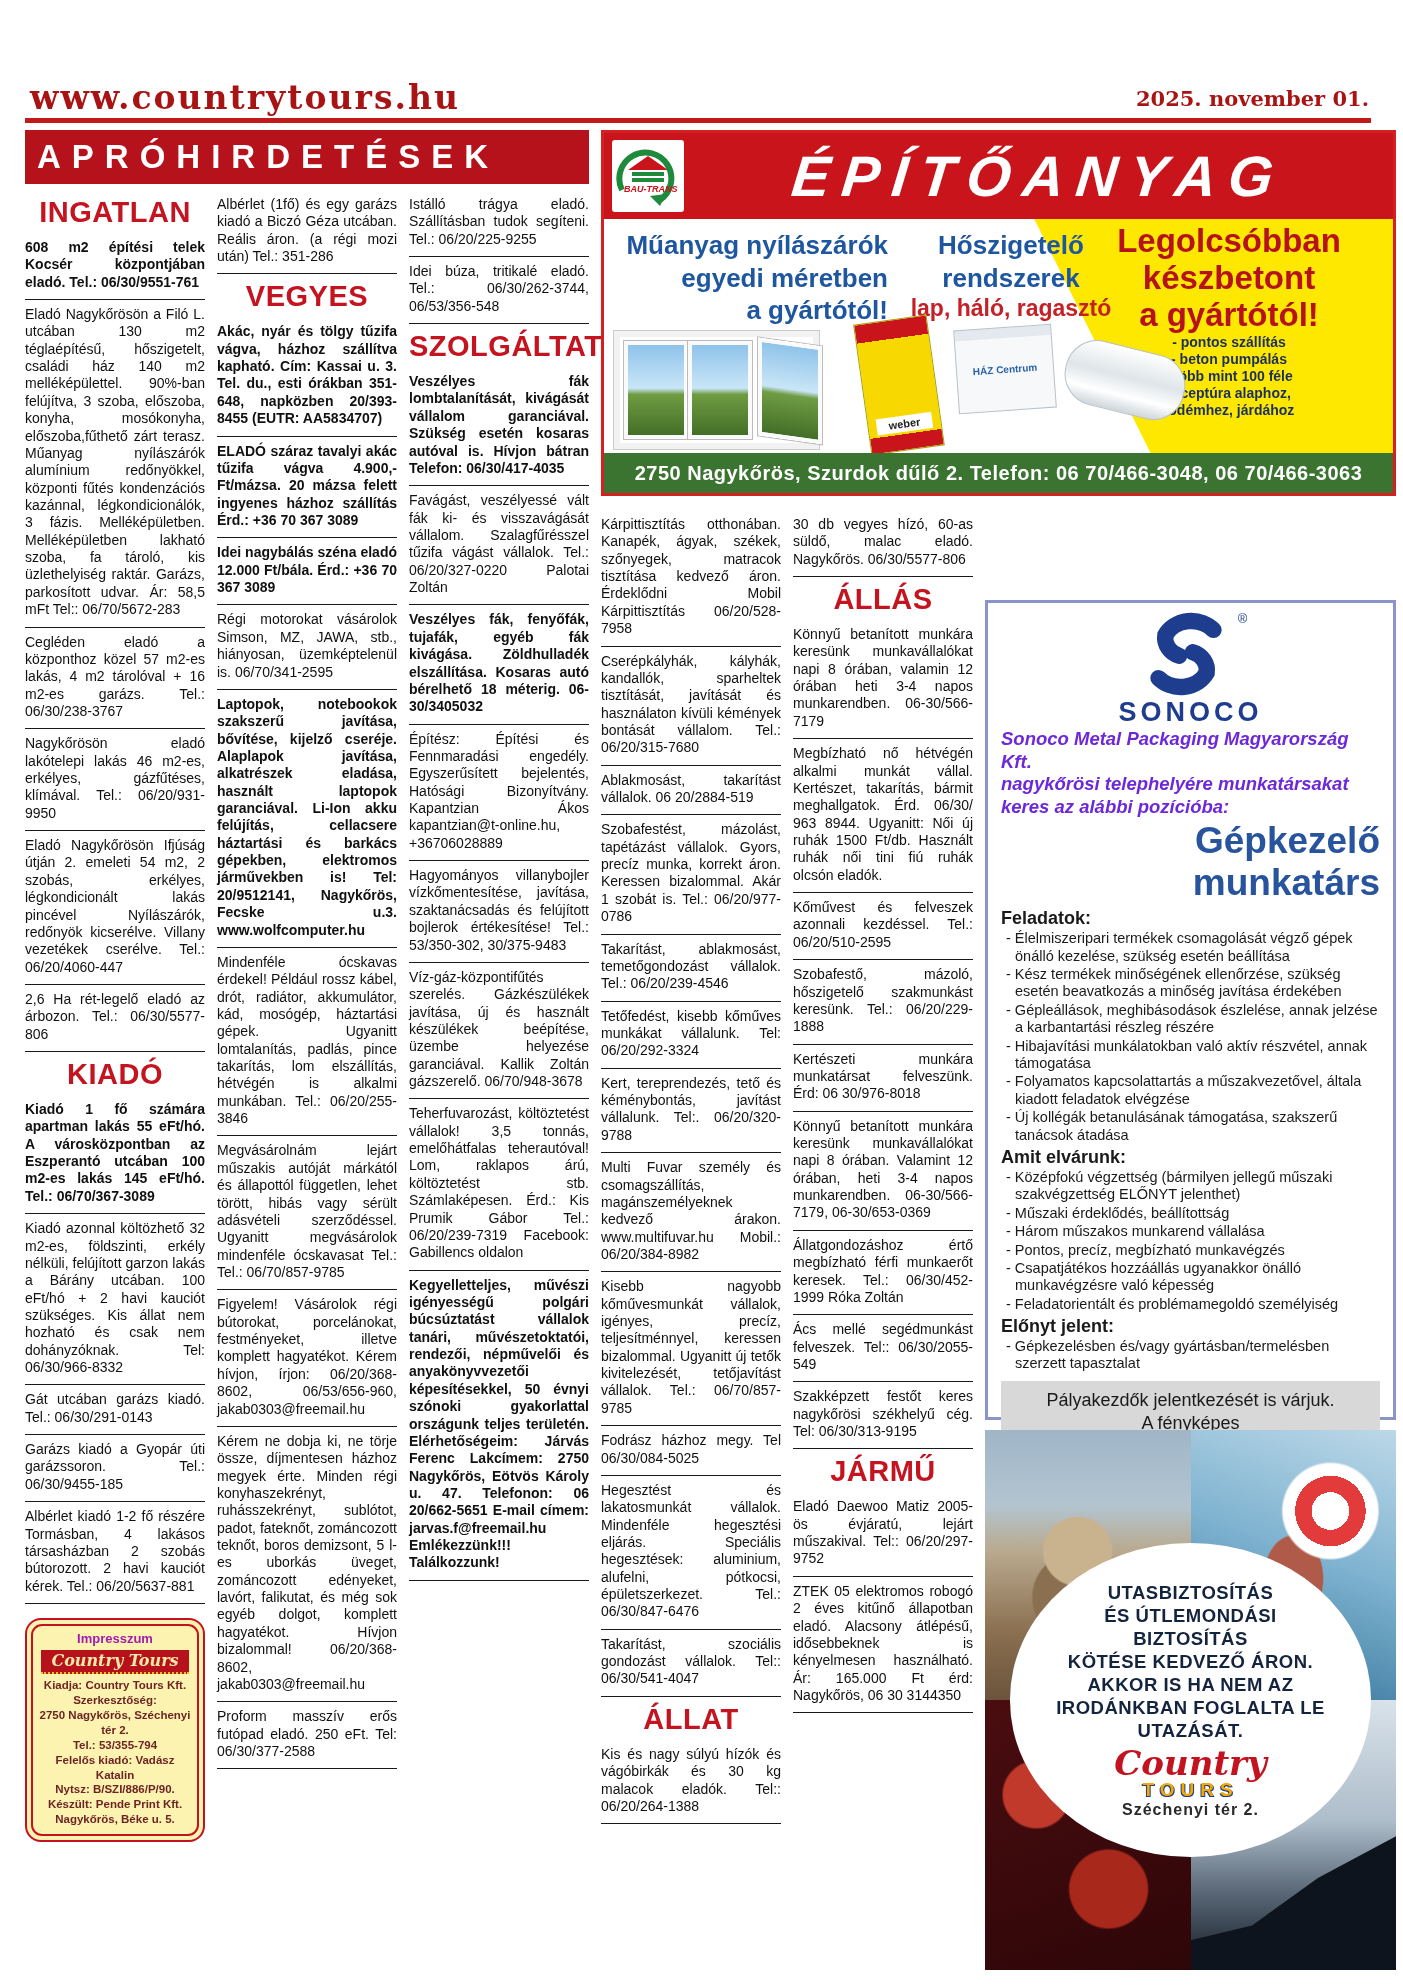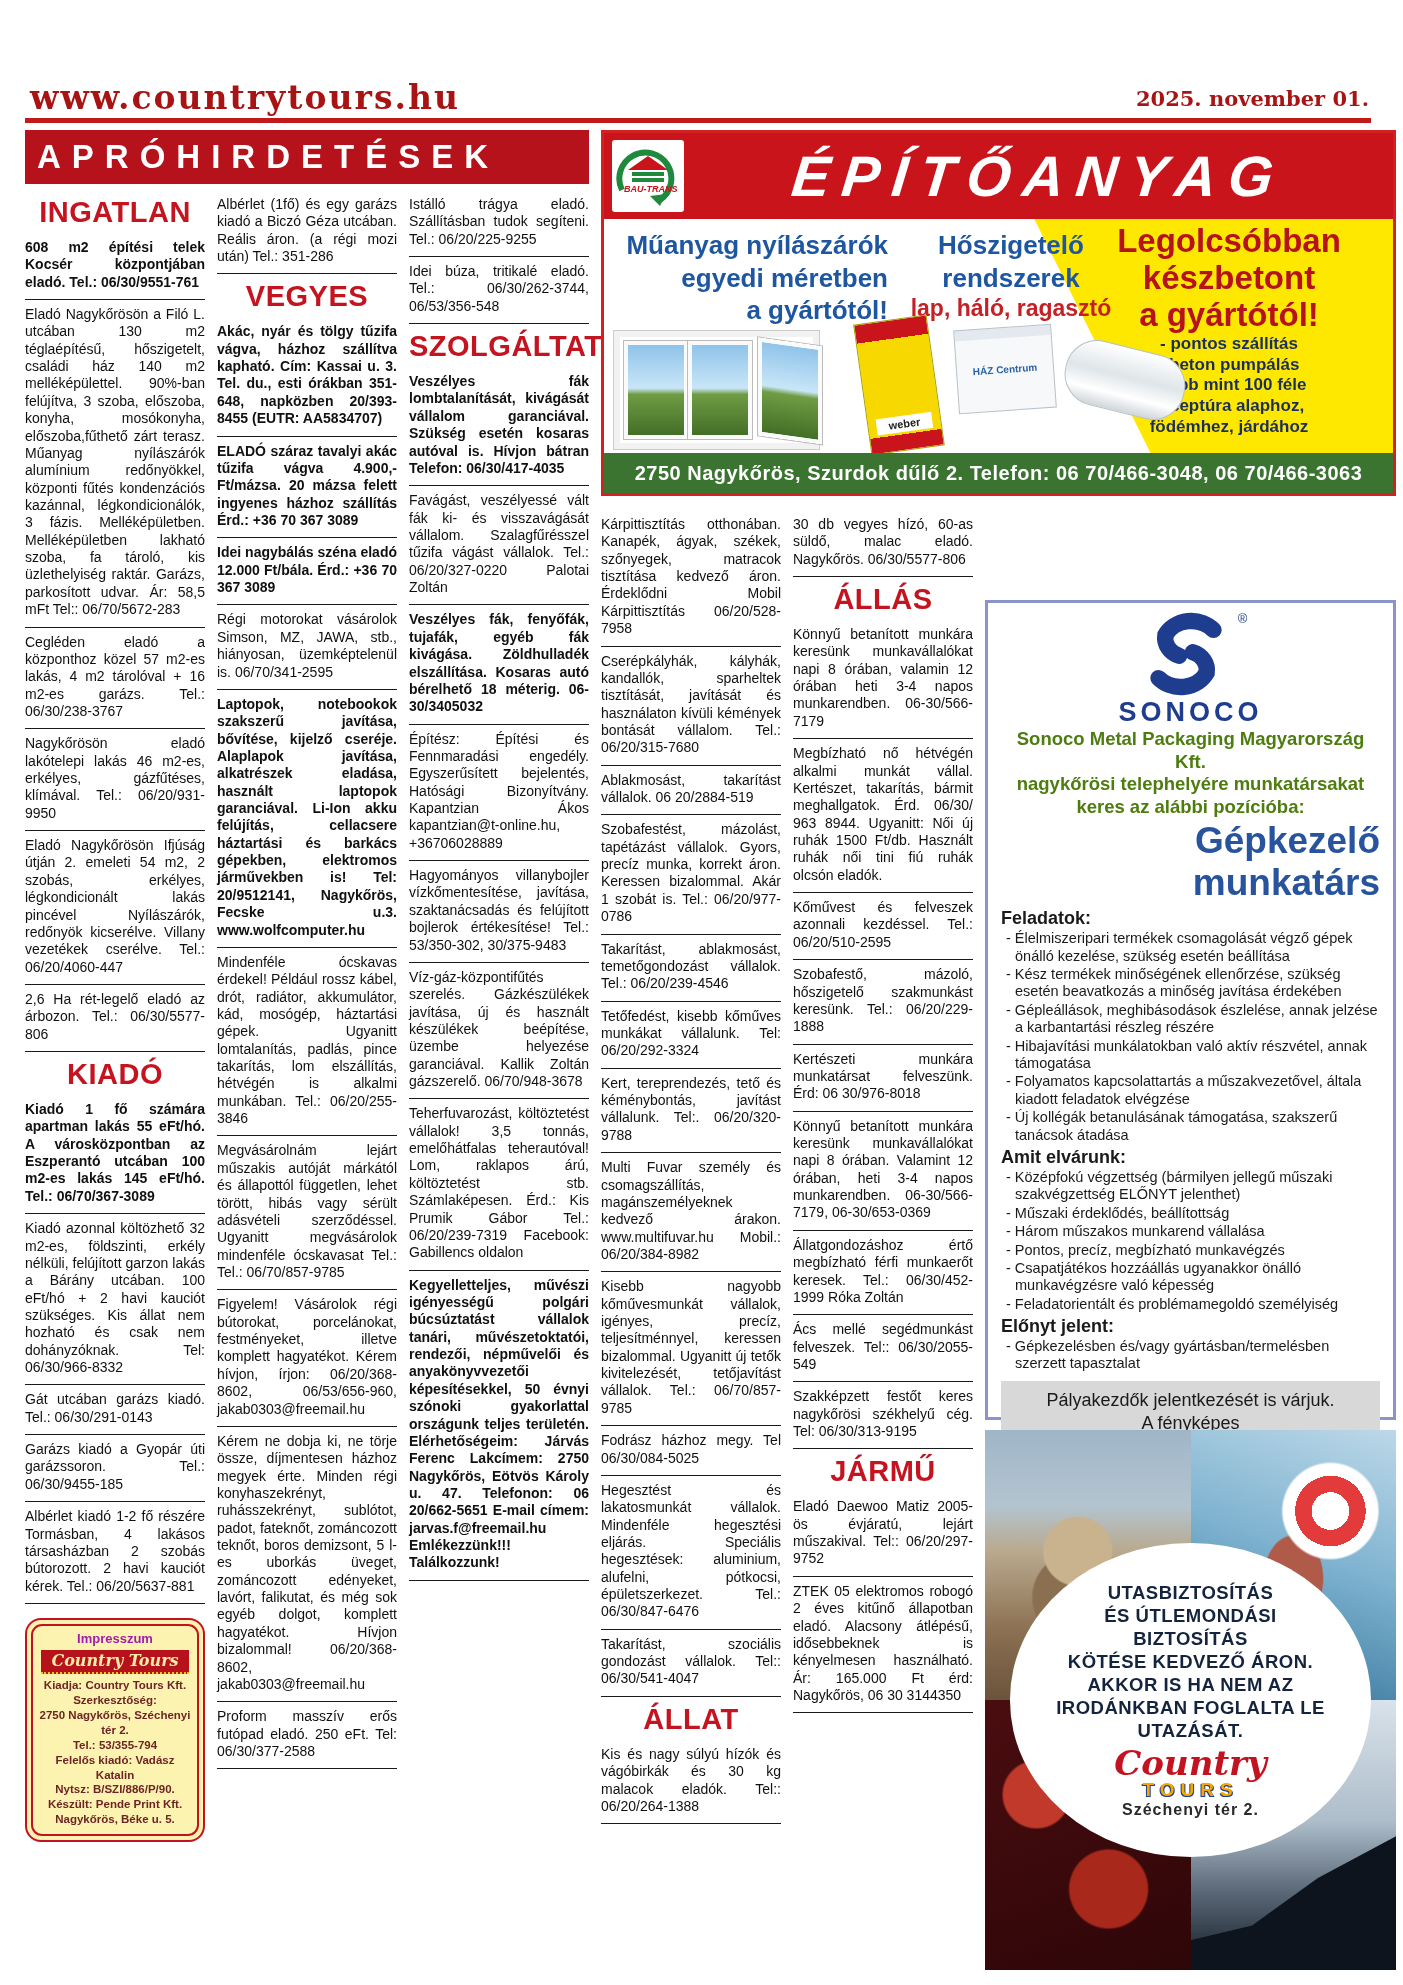--- a/index.html
+++ b/index.html
@@ -46,21 +46,21 @@
   .ab-body{position:relative;height:237px;background:#ffffff;overflow:hidden;}
   .ab-yellow{position:absolute;left:415px;top:0;width:380px;height:100%;background:#ffe800;
              clip-path:polygon(4% 0,100% 0,100% 100%,35% 100%);}
   .ab-left{position:absolute;left:12px;top:10px;width:272px;text-align:right;
            color:#1e56a0;font-weight:bold;font-size:26px;line-height:1.25;}
   .ab-mid{position:absolute;left:292px;top:10px;width:230px;text-align:center;
           color:#1e56a0;font-weight:bold;font-size:26px;line-height:1.25;}
   .ab-mid .red{color:#c42127;font-size:23px;}
   .ab-promo{position:absolute;left:460px;top:4px;width:330px;text-align:center;}
   .ab-promo .big{color:#b5121b;font-weight:bold;font-size:33px;line-height:1.12;}
-  .ab-promo .small{color:#1b2f5e;font-weight:bold;font-size:17px;line-height:1.22;}
+  .ab-promo .small{color:#1b2f5e;font-weight:bold;font-size:14px;line-height:1.22;}
   
   .window-ill{position:absolute;left:10px;top:112px;width:205px;height:118px;background:#ffffff;
               border:6px solid #f2f2f2;box-shadow:0 0 0 1px #cccccc;box-sizing:border-box;}
   .window-pane{position:absolute;top:4px;bottom:4px;width:56px;border:4px solid #fafafa;
                box-shadow:0 0 0 1px #bbbbbb;
                background:linear-gradient(180deg,#8fc3ea 0%,#c9e6f7 48%,#6f9c43 55%,#436e27 100%);}
   .wp1{left:4px;} .wp2{left:68px;} .wp3{left:132px;transform:skewY(8deg) translateX(6px);}
   .weber-bag{position:absolute;left:258px;top:100px;width:74px;height:132px;
              background:linear-gradient(180deg,#c8141a 0 14%,#f7d800 14% 88%,#c8141a 88% 100%);
              transform:rotate(-8deg);border:1px solid #a8a200;box-sizing:border-box;}
@@ -75,21 +75,21 @@
              border:1px solid #b9c2c9;transform:rotate(14deg);}
   .ab-addr{position:absolute;left:0;bottom:0;width:100%;height:40px;background:#3a7430;
            color:#ffffff;font-weight:bold;font-size:20px;display:flex;align-items:center;
            justify-content:center;letter-spacing:0.5px;white-space:nowrap;}
   
   .sonoco{position:absolute;left:960px;top:470px;width:411px;height:820px;background:#ffffff;
           border:3px solid #8a94c8;box-sizing:border-box;padding:8px 13px;color:#1a1a1a;}
   .son-logo-wrap{text-align:center;position:relative;}
   .son-reg{font-size:13px;color:#1e3d8f;vertical-align:top;}
   .son-word{color:#1e3d8f;font-weight:bold;font-size:27px;letter-spacing:4px;margin-top:-4px;}
-  .son-intro{color:#4d7c0f;font-weight:bold;font-size:18.5px;text-align:center;line-height:1.22;}
+  .son-intro{color:#6d28d9;font-weight:bold;font-size:18.5px;text-align:left;line-height:1.22;font-style:italic;}
   .son-pos{color:#27549c;font-weight:bold;font-size:37px;text-align:right;margin:2px 0 4px;}
   .son-label{font-weight:bold;font-size:18px;margin-top:3px;}
   .son-item{font-size:14.5px;line-height:1.2;padding-left:14px;text-indent:-9px;margin:1px 0;}
   .son-item::before{content:"- ";}
   .son-gray{background:#d8d8d8;text-align:center;font-size:18px;line-height:1.3;
             padding:8px 6px;margin-top:8px;}
   
   .travel{position:absolute;left:960px;top:1300px;width:411px;height:540px;overflow:hidden;}
   .tr-grid{position:absolute;inset:0;display:grid;grid-template-columns:1fr 1fr;grid-template-rows:1fr 1fr;}
   .ph{width:100%;height:100%;}

